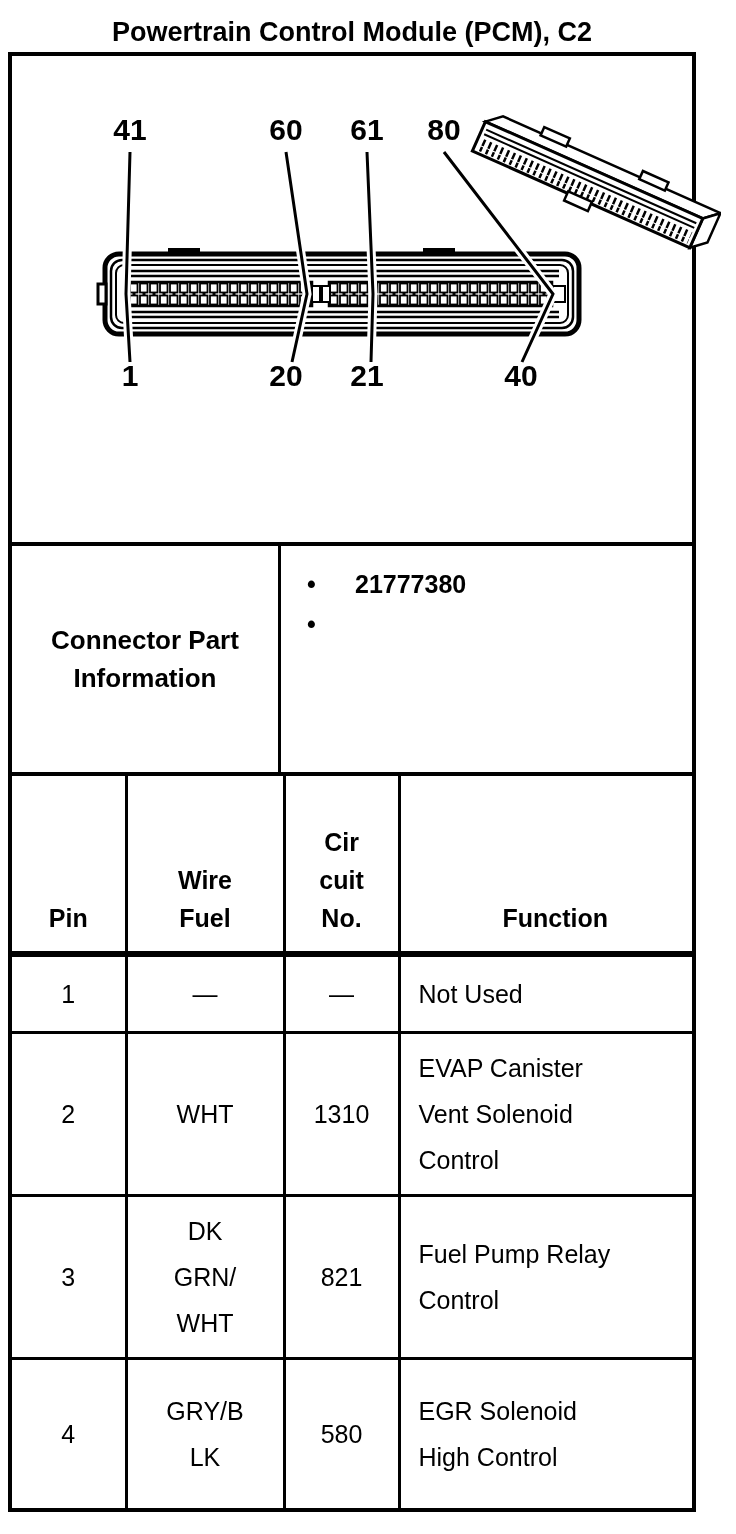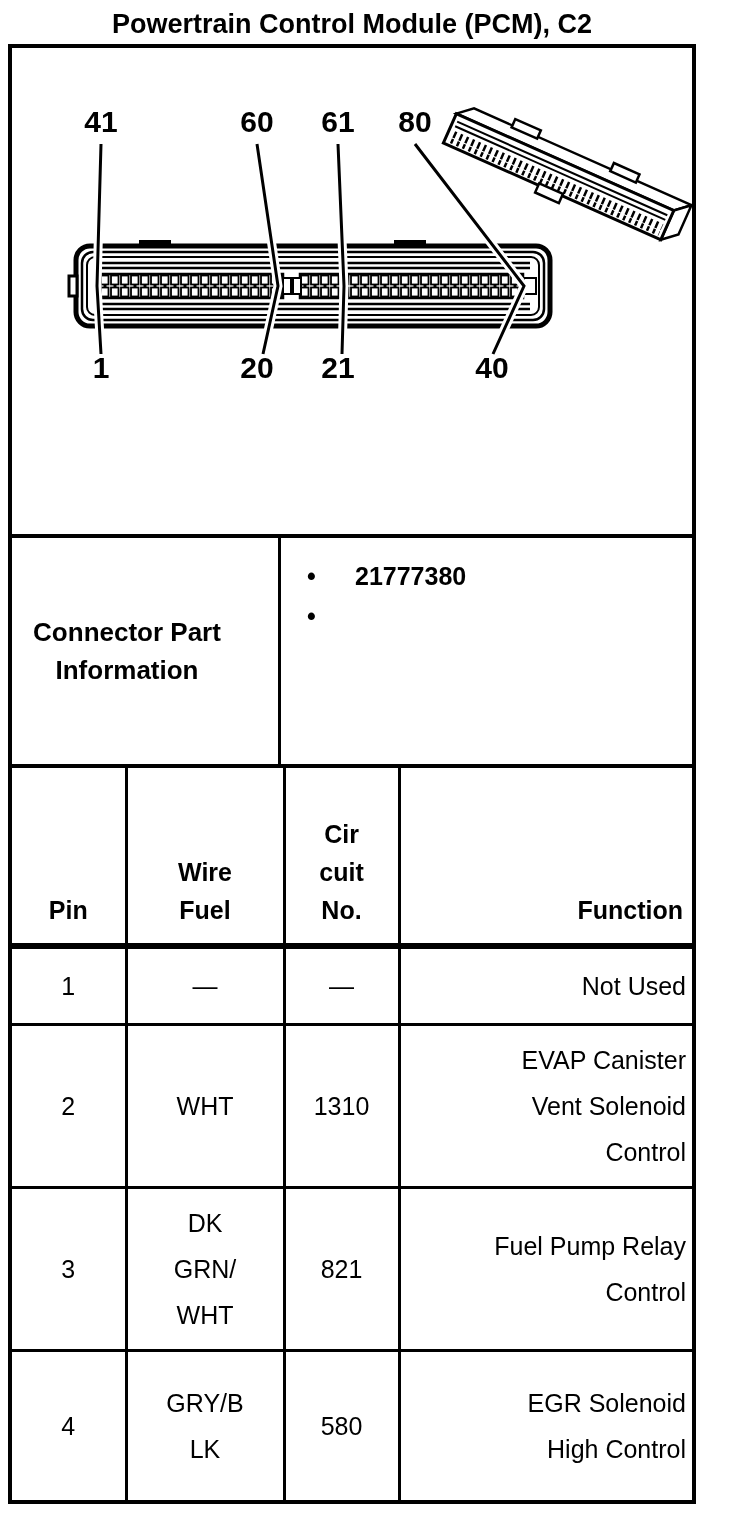--- a/index.html
+++ b/index.html
@@ -1,56 +1,56 @@
 <!DOCTYPE html>
 <html><head>
 <meta charset="utf-8">
 <style>
   html,body{margin:0;padding:0;background:#ffffff;}
   .sheet{
     width:736px;height:1534px;background:#fff;position:relative;
     font-family:"Liberation Sans",sans-serif;color:#000;overflow:hidden;
   }
   .title{
-    margin:0;padding-top:8px;margin-left:8px;width:688px;
+    margin:0;padding-top:16px;margin-left:8px;width:688px;
     text-align:center;font-size:27px;font-weight:700;line-height:32px;
   }
   .frame{
     margin-left:8px;margin-top:4px;width:680px;
     border:4px solid #000;background:#fff;
   }
-  .diagram-section{height:486px;position:relative;border-bottom:4px solid #000;}
+  .diagram-section{height:486px;position:relative;border-bottom:4px solid #000;padding-left:29px;}
   .diagram-section svg{display:block;}
   
   .info-section{height:226px;display:flex;border-bottom:4px solid #000;}
   .info-left{
     width:266px;border-right:3px solid #000;flex:none;
-    display:flex;align-items:center;
+    display:flex;align-items:center;justify-content:center;
     font-weight:700;font-size:26px;line-height:38px;text-align:center;
   }
   .info-left .label-text{max-width:230px;}
   .info-right{flex:1;padding:18px 12px 0 14px;font-weight:700;font-size:25px;line-height:40px;}
   .bullet-line{display:flex;}
   .bullet{width:48px;flex:none;padding-left:12px;}
   
   table.pin-table{
     width:100%;border-collapse:collapse;table-layout:fixed;
     font-size:25px;
   }
-  .pin-table th,.pin-table td{border:3px solid #000;padding:9px;}
+  .pin-table th,.pin-table td{border:3px solid #000;padding:0;}
   .pin-table tr > *:first-child{border-left:none;}
   .pin-table tr > *:last-child{border-right:none;}
   .pin-table thead th{
     border-top:none;border-bottom:6px solid #000;
     vertical-align:bottom;font-weight:700;line-height:38px;padding-bottom:14px;
     text-align:center;
   }
-  .pin-table thead th.fn{text-align:right;padding-left:18px;}
+  .pin-table thead th.fn{text-align:center;padding-left:18px;}
   .pin-table tbody td{vertical-align:middle;text-align:center;line-height:46px;}
-  .pin-table tbody td.fn{text-align:right;padding-left:18px;padding-right:6px;}
+  .pin-table tbody td.fn{text-align:left;padding-left:18px;padding-right:6px;}
   .pin-table tbody tr:last-child > *{border-bottom:none;}
   tr.h-head{height:178px;}
   tr.h-sm{height:78px;}
   tr.h-lg{height:163px;}
   tr.h-end{height:150px;}
   .preline{white-space:pre-line;}
 </style>
 </head>
 <body>
 

